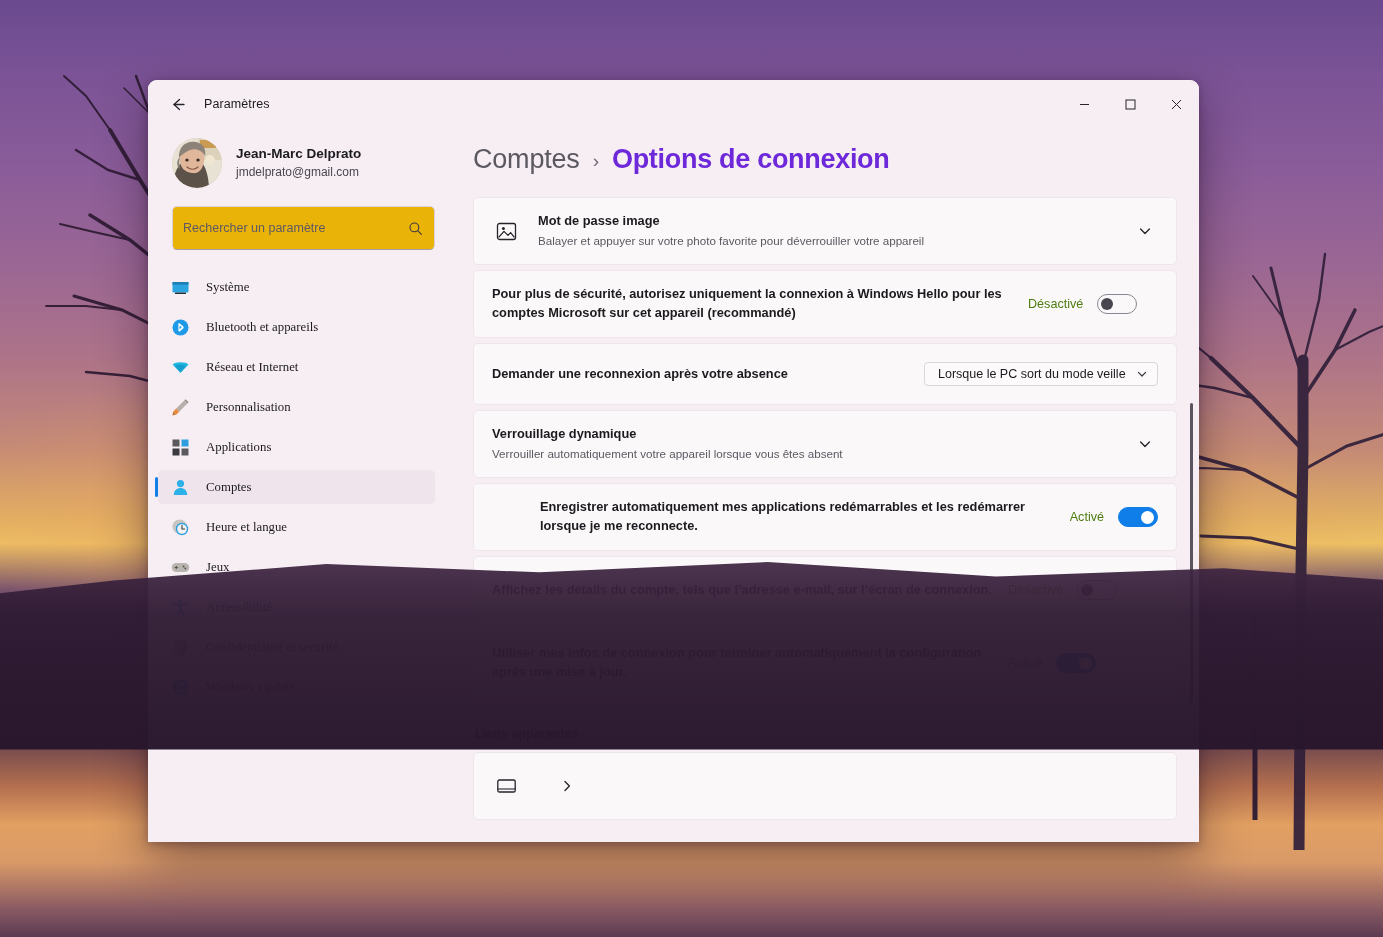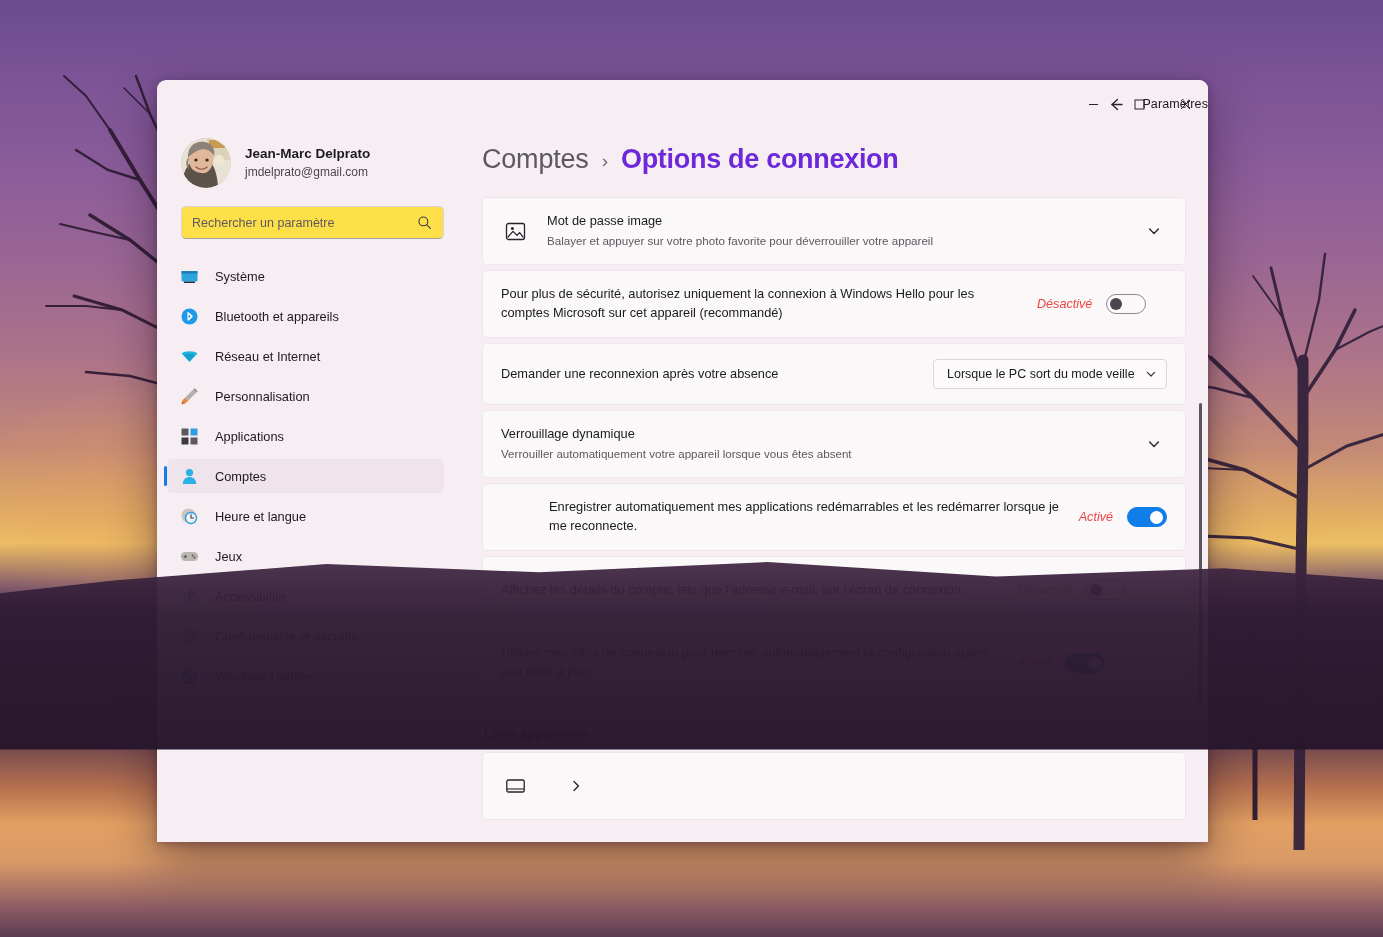--- a/index.html
+++ b/index.html
@@ -63,31 +63,30 @@
   .tree {
     position: absolute;
     pointer-events: none;
     opacity: 0.93;
   }
   .tree svg { display: block; }
 
   
   #settings-window {
     position: absolute;
-    left: 157px;
+    left: 148px;
     top: 80px;
     width: 1051px;
     height: 762px;
     background: #f7eef4;
     border-radius: 9px 9px 0 0;
     box-shadow: 0 18px 50px rgba(30,10,35,0.45), 0 2px 10px rgba(30,10,35,0.30);
     overflow: hidden;
     display: flex;
     flex-direction: column;
-    align-items: flex-end;
   }
 
   
   #titlebar {
     height: 48px;
     flex: 0 0 48px;
     display: flex;
     align-items: center;
     background: #f7eef4;
     position: relative;
@@ -158,22 +157,22 @@
   }
   #account-email {
     font-size: 12px;
     color: #4b474f;
     line-height: 1.35;
     margin-top: 1px;
   }
 
   #search-wrap {
     margin: 0 0 20px 24px;
-    height: 33px;
-    background: #fde047;
+    height: 44px;
+    background: #eab308;
     border: 1px solid #dcd2da;
     border-bottom: 1px solid #a79ea6;
     border-radius: 5px;
     display: flex;
     align-items: center;
     padding: 0 10px;
   }
   #search-input {
     flex: 1;
     border: 0;
@@ -193,20 +192,21 @@
   }
   .nav-item {
     position: relative;
     display: flex;
     align-items: center;
     height: 34px;
     margin: 0 0 6px 0;
     padding-left: 12px;
     border-radius: 5px;
     cursor: pointer;
+    font-family: Liberation Serif, serif;
   }
   .nav-item.selected { background: #f0e4ec; }
   .nav-item.selected::before {
     content: "";
     position: absolute;
     left: -3px; top: 7px;
     width: 3px; height: 20px;
     background: #0f7ee8;
     border-radius: 2px;
   }
@@ -277,20 +277,21 @@
     flex: 0 0 28px;
     display: flex; align-items: center; justify-content: center;
     margin-right: 18px;
     color: #26232a;
   }
   .card-text { flex: 1; min-width: 0; padding: 10px 0; }
   .card-title {
     font-size: 12.8px;
     color: #1b1a1e;
     line-height: 1.45;
+    font-weight: bold;
   }
   .card-sub {
     font-size: 11.6px;
     color: #5c5860;
     line-height: 1.45;
     margin-top: 2px;
   }
   .card-right {
     flex: 0 0 auto;
     display: flex;
@@ -299,24 +300,23 @@
   }
   .chevron {
     width: 26px; height: 26px;
     display: flex; align-items: center; justify-content: center;
     color: #2a272e;
     cursor: pointer;
   }
 
   .toggle-label {
     font-size: 12.6px;
-    color: #ef4444;
+    color: #4d7c0f;
     margin-right: 14px;
     white-space: nowrap;
-    font-style: italic;
   }
   .toggle {
     width: 40px; height: 20px;
     border-radius: 10px;
     position: relative;
     cursor: pointer;
     flex: 0 0 40px;
   }
   .toggle.off {
     background: #fbf8fa;
@@ -335,21 +335,21 @@
   }
   .toggle.on .knob {
     position: absolute;
     right: 3px; top: 2.5px;
     width: 13px; height: 13px;
     border-radius: 50%;
     background: #ffffff;
   }
 
   .dropdown {
-    height: 30px;
+    height: 24px;
     min-width: 234px;
     background: #fcfafb;
     border: 1px solid #ddd5dc;
     border-radius: 4px;
     display: flex;
     align-items: center;
     justify-content: space-between;
     padding: 0 9px 0 13px;
     cursor: pointer;
     font-size: 12.5px;

